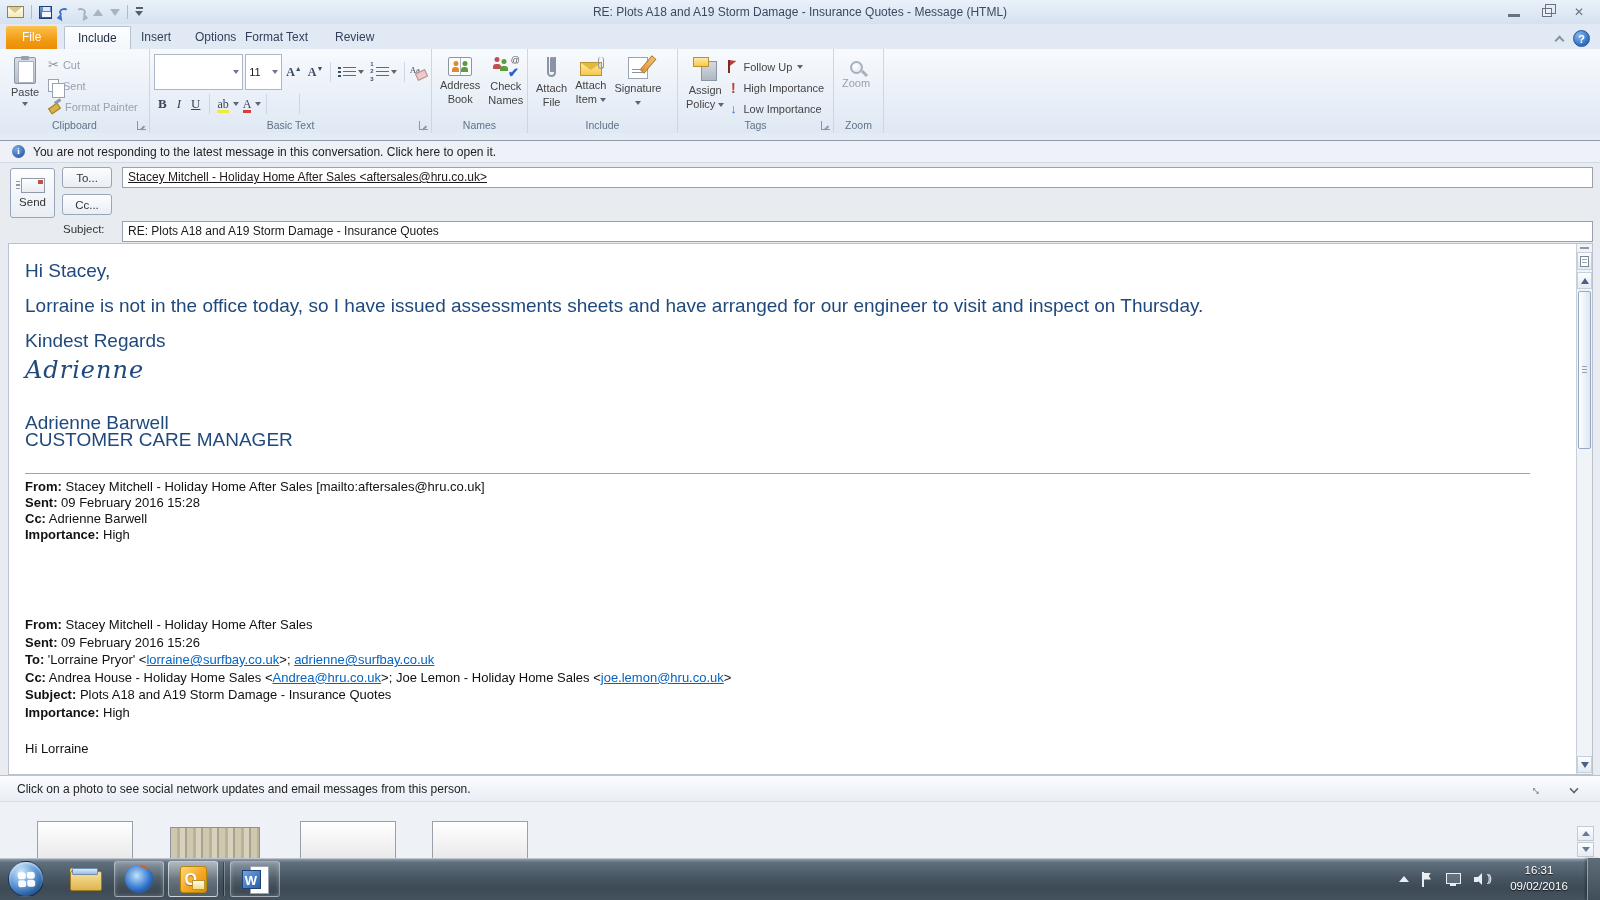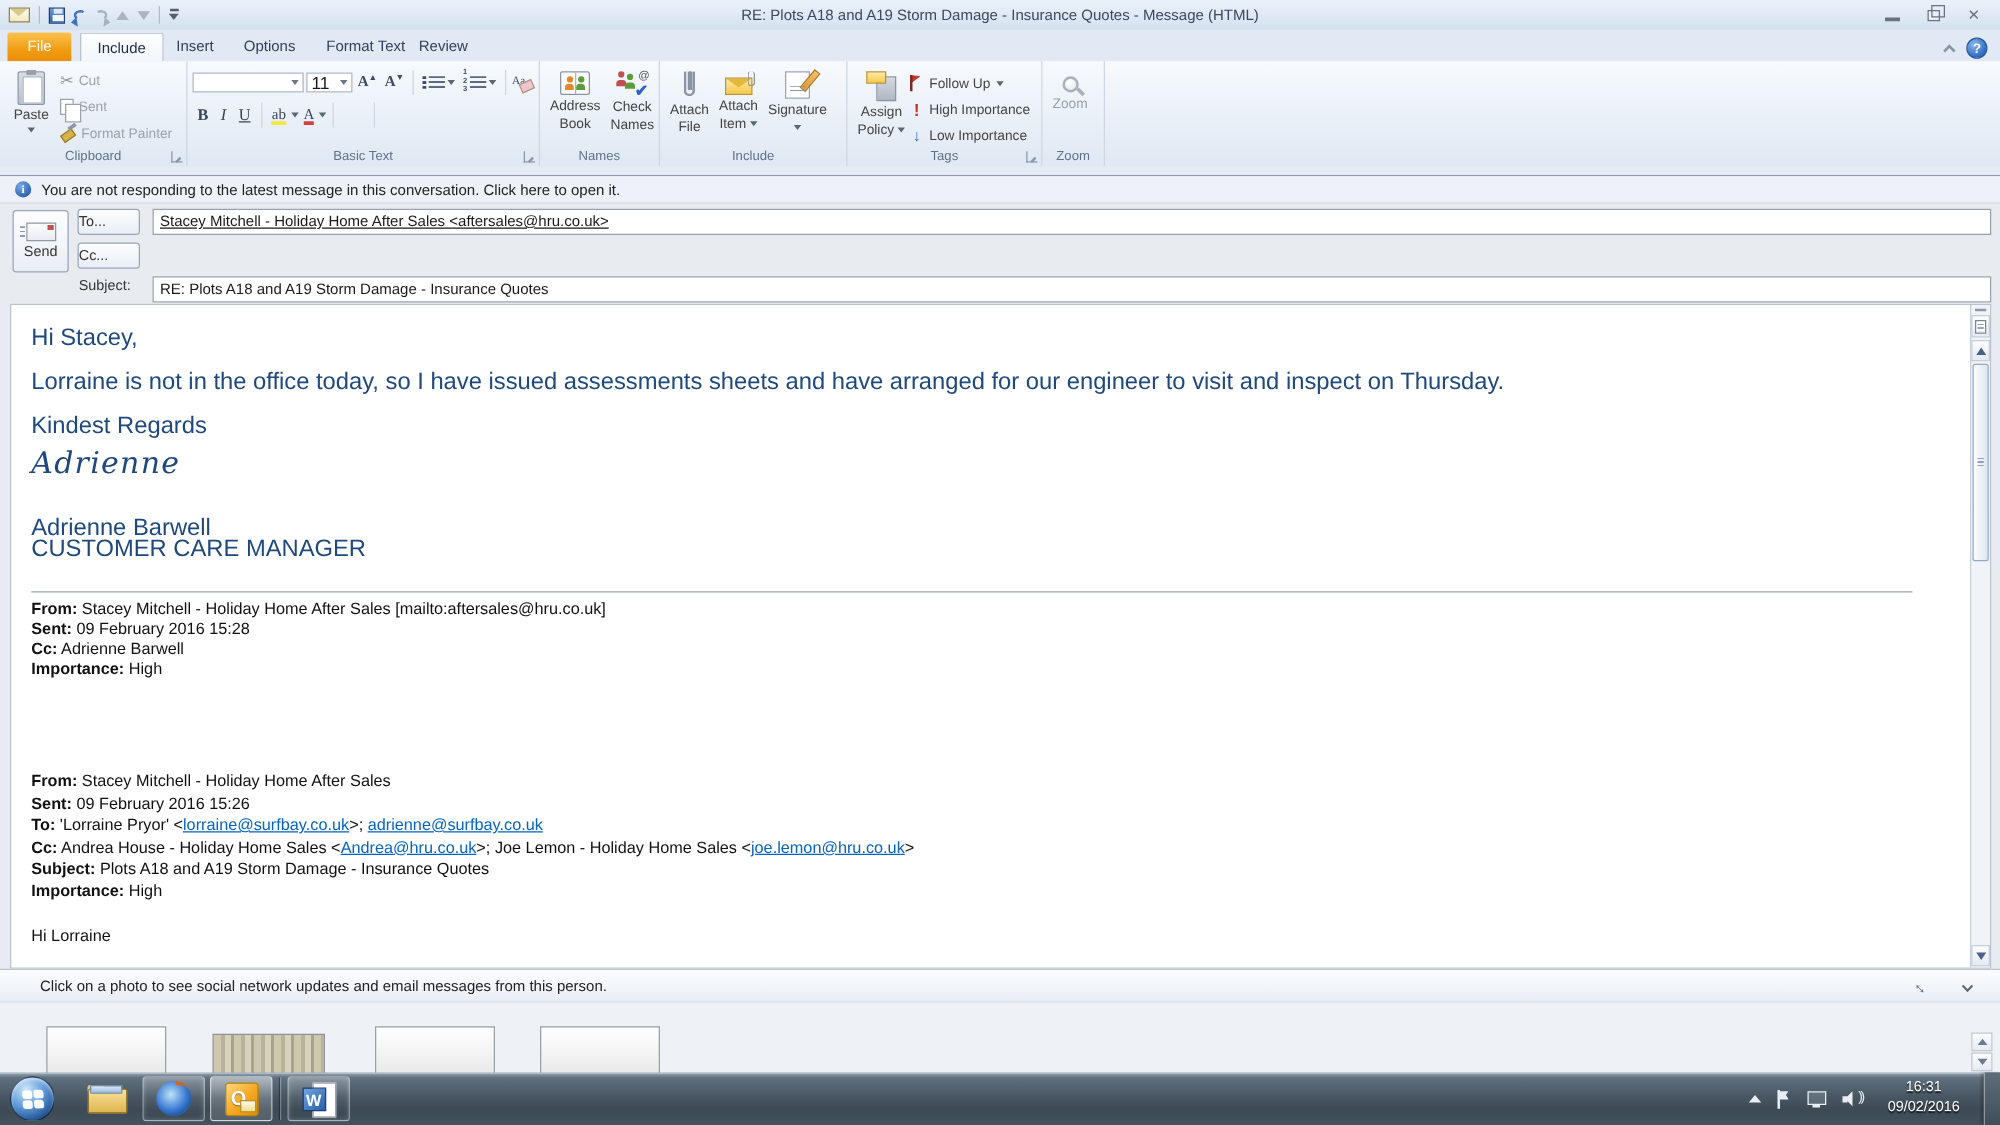--- a/index.html
+++ b/index.html
@@ -64,21 +64,21 @@
   .ico-cut{color:#8d97a5;font-size:13px;line-height:1}
   .ico-copy{width:11px;height:13px;border:1px solid #98a2b0;background:#fff;position:relative}
   .ico-copy::before{content:"";position:absolute;left:3px;top:3px;width:11px;height:13px;border:1px solid #98a2b0;background:#fff}
   .ico-brush{width:13px;height:13px;position:relative}
   .ico-brush::before{content:"";position:absolute;left:1px;bottom:1px;width:9px;height:5px;background:#d8b24a;border:1px solid #9a7c2a;transform:rotate(-35deg)}
   .ico-brush::after{content:"";position:absolute;right:0;top:0;width:7px;height:2.5px;background:#8d97a5;transform:rotate(-35deg)}
 
   
   .g-basic{width:282px;display:flex;flex-direction:column;gap:4px}
   .btrow{display:flex;align-items:center;gap:2px}
-  .combo{height:16px;background:#fff;border:1px solid #abb7c7;display:flex;align-items:center;justify-content:space-between;padding:0 3px;font-size:14px}
+  .combo{height:36px;background:#fff;border:1px solid #abb7c7;display:flex;align-items:center;justify-content:space-between;padding:0 3px;font-size:11px}
   .combo .ddarrow{border-top-color:#6b7787}
   .fontbox{width:92px}.sizebox{width:38px}
   .azbtn{font-size:12px;font-weight:bold;color:#3c4c63;padding:0 2px;position:relative;font-family:"Liberation Serif",serif}
   .azbtn sup{font-size:7px}
   .hlines{width:13px;height:10px;background:repeating-linear-gradient(to bottom,#5a6b80 0 1.5px,transparent 1.5px 4px)}
   .listico{display:flex;align-items:center;gap:2px;padding:1px 2px}
   .dotcol{width:3px;height:10px;background:repeating-linear-gradient(to bottom,#38506e 0 2px,transparent 2px 4px)}
   .numcol{font-size:6px;line-height:1.2;color:#38506e;font-weight:bold}
   .ico-eraser{width:18px;height:14px;position:relative}
   .ico-eraser::before{content:"Aa";position:absolute;left:0;top:0;font-size:9px;color:#3c4c63;font-family:"Liberation Serif",serif}
@@ -145,21 +145,21 @@
   .infotext{font-size:12px;color:#222}
 
   
   .composehdr{position:absolute;top:164px;left:0;right:0;height:79px;background:#e8ecf1}
   .sendbtn{position:absolute;left:10px;top:4px;width:45px;height:50px;border:1px solid #98a6bb;border-radius:3px;
            background:linear-gradient(#fdfdfe,#e9eef5);display:flex;flex-direction:column;align-items:center;justify-content:center;gap:3px}
   .ico-send{width:24px;height:15px;background:linear-gradient(#fdfdfd,#e8ecf2);border:1px solid #8f99a8;position:relative}
   .ico-send::before{content:"";position:absolute;right:1px;top:1px;width:5px;height:4px;background:#c0504d}
   .ico-send::after{content:"";position:absolute;left:-6px;top:2px;width:4px;height:10px;background:repeating-linear-gradient(to bottom,#8f99a8 0 1.5px,transparent 1.5px 3.5px)}
   .sendlabel{font-size:11.5px;color:#333}
-  .recipbtn{position:absolute;left:62px;width:50px;height:21px;border:1px solid #98a6bb;border-radius:3px;background:linear-gradient(#fdfdfe,#e9eef5);font-size:11.5px;color:#333;text-align:left;line-height:20px}
+  .recipbtn{position:absolute;left:62px;width:50px;height:21px;border:1px solid #98a6bb;border-radius:3px;background:linear-gradient(#fdfdfe,#e9eef5);font-size:11.5px;color:#333;text-align:center;line-height:20px}
   .fieldbox{position:absolute;left:122px;right:7px;height:21px;background:#fff;border:1px solid #97a1ad;font-size:12px;line-height:19px;padding:0 5px;white-space:nowrap;overflow:hidden}
   .row-to{top:3px}.row-cc{top:30px}.row-subj{top:57px}
   .subjlabel{position:absolute;left:63px;top:59px;font-size:11.5px;color:#333}
   .resolved{text-decoration:underline}
   .cursorbar{display:inline-block;width:1px;height:13px;background:#000;vertical-align:middle;margin-left:2px}
 
   
   .bodyarea{position:absolute;left:8px;top:243px;width:1585px;height:532px;background:#fff;border:1px solid #b9c2cd;overflow:hidden}
   .btext{position:absolute;left:16px;right:70px;font-size:19px;color:#1F497D;white-space:nowrap}
   .script{font-family:"DejaVu Serif","Liberation Serif",serif;font-style:italic;font-size:24px;letter-spacing:1px}
@@ -179,21 +179,21 @@
   .ico-minidoc::before{content:"";position:absolute;left:1px;top:2px;right:1px;height:6px;background:repeating-linear-gradient(to bottom,#9aa4b2 0 1px,transparent 1px 3px)}
   .sc-up{top:28px}
   .sc-down{bottom:1px}
   .sc-tri-up{width:0;height:0;border-left:4px solid transparent;border-right:4px solid transparent;border-bottom:6px solid #4c5f87}
   .sc-tri-down{width:0;height:0;border-left:4px solid transparent;border-right:4px solid transparent;border-top:6px solid #4c5f87}
   .sc-thumb{position:absolute;left:1px;right:1px;top:47px;height:158px;background:linear-gradient(90deg,#fdfdfe,#dde6f0);border:1px solid #95a9c5;border-radius:2px}
   .sc-grip{position:absolute;left:3px;right:3px;top:50%;margin-top:-4px;height:8px;background:repeating-linear-gradient(to bottom,#8fa3bf 0 1px,transparent 1px 3px)}
 
   
   .peoplepane{position:absolute;left:0;top:775px;right:0;height:83px;background:#eef1f6;border-top:1px solid #b9c2cd}
-  .pp-head{position:absolute;left:0;right:0;top:0;height:26px;background:linear-gradient(#fbfcfe,#e9eef5);border-bottom:1px solid #d4dbe4;display:flex;align-items:center;padding-left:32px}
+  .pp-head{position:absolute;left:0;right:0;top:0;height:26px;background:linear-gradient(#fbfcfe,#e9eef5);border-bottom:1px solid #d4dbe4;display:flex;align-items:center;padding-left:17px}
   .pp-hint{font-size:12px;color:#222}
   .pp-expand{position:absolute;right:56px;top:6px;font-size:13px;color:#5a6675;transform:rotate(45deg)}
   .pp-chev{position:absolute;right:22px;top:9px;width:8px;height:8px;border-right:2px solid #5a6675;border-bottom:2px solid #5a6675;transform:rotate(45deg) scale(.8)}
   .photo{position:absolute;top:45px;width:96px;height:60px;background:linear-gradient(#fff,#ddd);border:1px solid #9aa0a8}
   .photo .sil{position:absolute;left:50%;transform:translateX(-50%);bottom:-14px;width:52px;height:34px}
   .photo .sil::before{content:"";position:absolute;left:50%;transform:translateX(-50%);top:0;width:16px;height:16px;border-radius:50%;background:#fbfbfb;border:1px solid #c4c4c4}
   .photo .sil::after{content:"";position:absolute;left:0;right:0;bottom:-6px;height:22px;border-radius:16px 16px 0 0;background:#fbfbfb;border:1px solid #c4c4c4}
   .photo-img{position:absolute;top:51px;width:90px;height:40px;border:1px solid #8d939b;
              background:repeating-linear-gradient(90deg,#cfc7ae 0 6px,#b9b29b 6px 9px,#d8d2bc 9px 14px,#a9a28d 14px 16px)}
   .pp-scroll{position:absolute;right:6px;top:50px;width:17px}
@@ -267,21 +267,21 @@
       <span class="wc-restore"></span>
       <span class="wc">✕</span>
     </div>
   </div>
 
   <div class="tabrow">
     <span class="tab tab-file" style="left:6px">File</span>
     <span class="tab tab-active" style="left:64px">Include</span>
     <span class="tab" style="left:128px">Insert</span>
     <span class="tab" style="left:182px">Options</span>
-    <span class="tab" style="left:248px">Format Text</span>
+    <span class="tab" style="left:232px">Format Text</span>
     <span class="tab" style="left:322px">Review</span>
     <div class="ribbon-right">
       <span class="chev-up"></span>
       <span class="help-btn">?</span>
     </div>
   </div>
 
   <div class="ribbon">
 
     <div class="rgroup g-clip">

